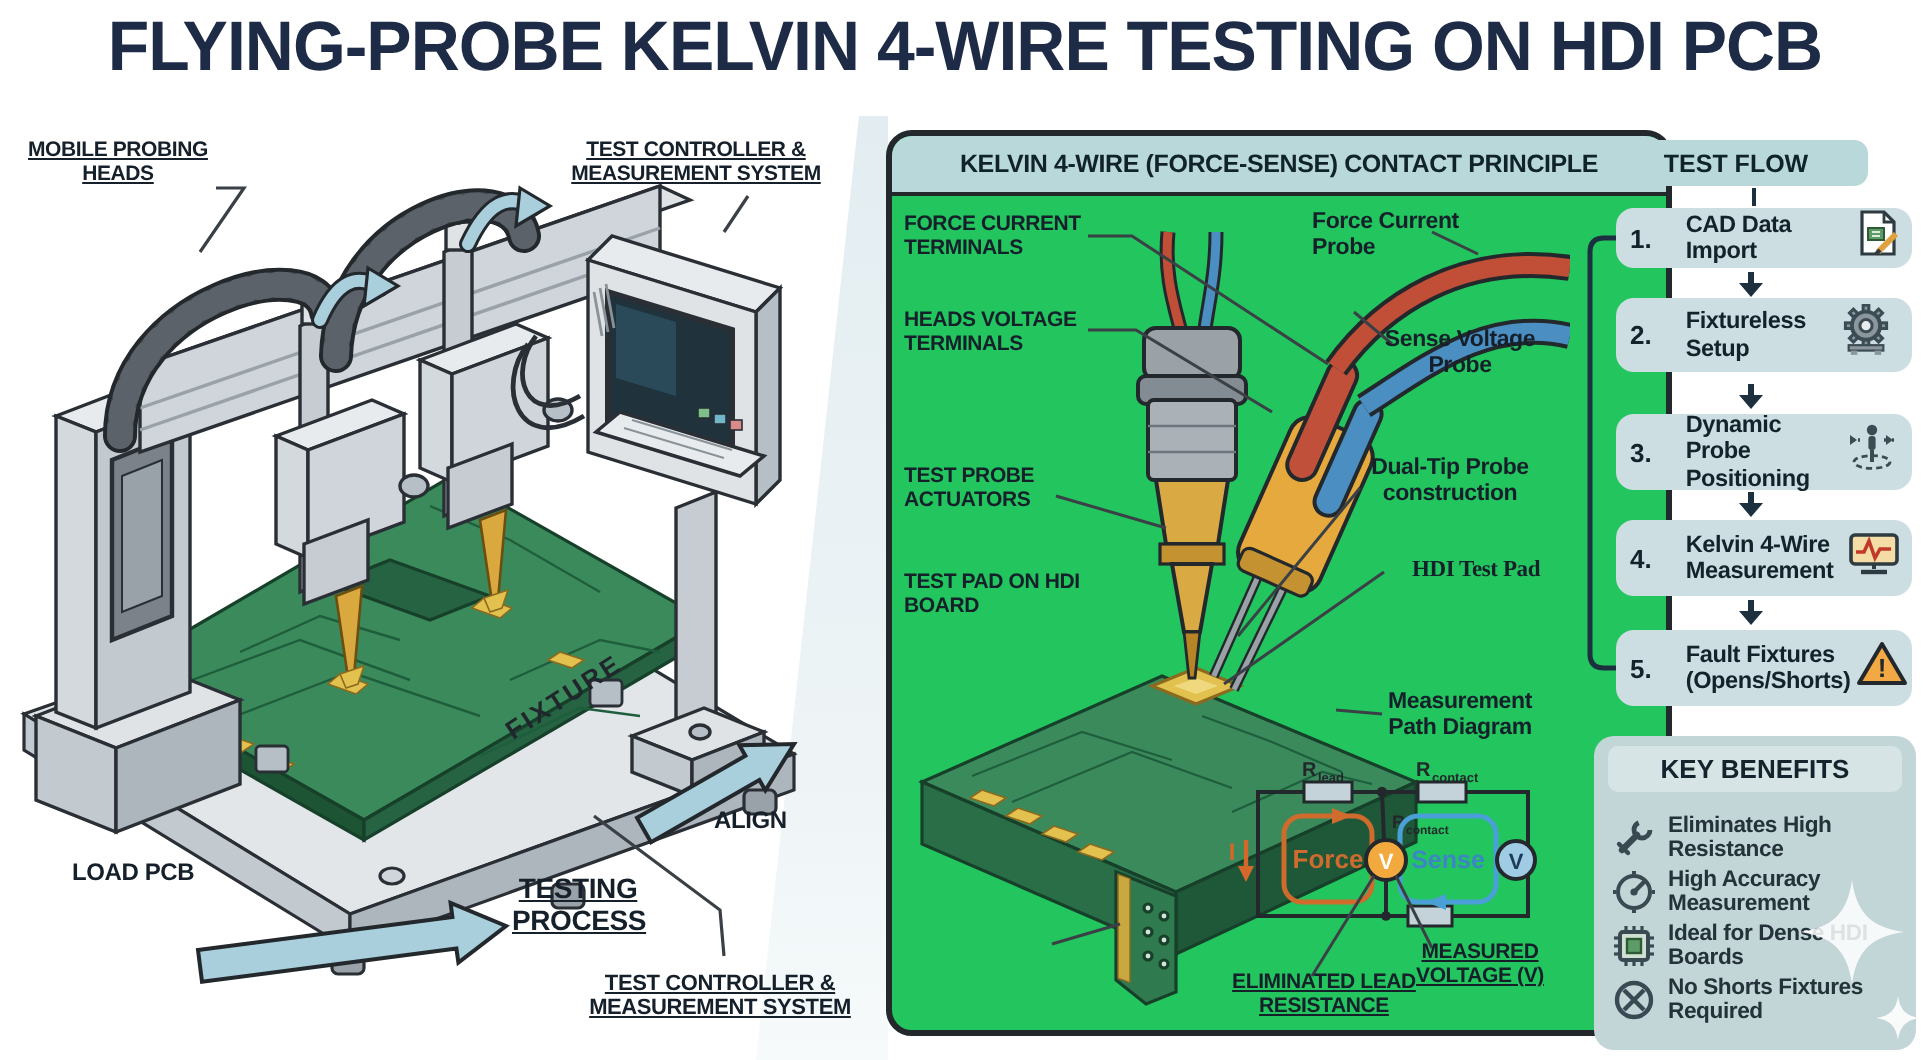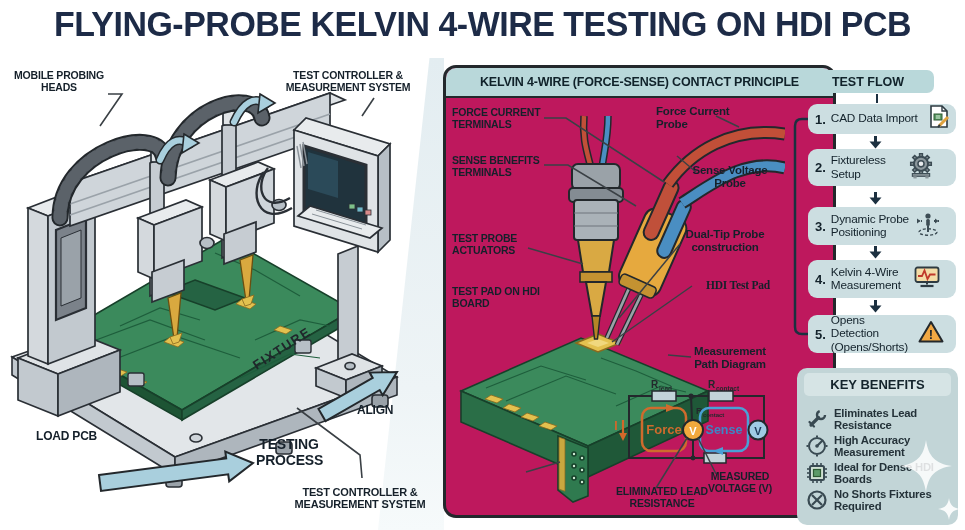--- a/index.html
+++ b/index.html
@@ -7,39 +7,39 @@
          font-family:"Liberation Sans",sans-serif;}
   .wedge{position:absolute;left:378px;top:58px;width:66px;height:472px;
          background:linear-gradient(180deg,#e3edf1 0%,#eef4f6 70%,#f6fafb 100%);
          clip-path:polygon(78% 0,100% 0,100% 100%,0 100%);}
   .title{position:absolute;left:0;top:4px;width:965px;text-align:center;
          font-size:35px;font-weight:bold;color:#1d2b47;letter-spacing:-0.5px;
          transform:scaleX(0.97);transform-origin:center;white-space:nowrap;}
   .lbl{position:absolute;font-weight:bold;color:#15202a;line-height:1.13;letter-spacing:-0.2px;}
   .caps{font-size:10.5px;}
   .mid{font-size:11.5px;}
-  .ctr{text-align:center;}
+  .ctr{text-align:center;text-decoration:underline;}
   .rgt{text-align:center;}
   svg text{font-family:"Liberation Sans",sans-serif;}
   
-  .panel{position:absolute;left:443px;top:65px;width:393px;height:453px;background:#be185d;
+  .panel{position:absolute;left:443px;top:65px;width:393px;height:453px;background:#22c55e;
          border:3px solid #23282c;border-radius:13px;box-sizing:border-box;}
   .panel-header{height:28px;background:#b9d8da;border-bottom:2.5px solid #23282c;
                 border-radius:10px 10px 0 0;display:flex;align-items:center;justify-content:center;
                 font-size:12.5px;font-weight:bold;color:#10222a;letter-spacing:-0.2px;}
   .panel-art{position:absolute;left:0;top:28px;}
   
   .flow-header{position:absolute;left:802px;top:70px;width:132px;height:23px;background:#b9d8da;
                border-radius:7px;display:flex;align-items:center;justify-content:center;
                font-size:12.5px;font-weight:bold;color:#10222a;}
   .flow-tick{position:absolute;left:876px;top:94px;width:2px;height:9px;background:#1c3040;}
   .step{position:absolute;left:808px;width:148px;background:#ccdee1;border-radius:9px;
         display:flex;align-items:center;padding:3px 6px 3px 7px;box-sizing:border-box;}
   .step .num{font-size:13px;font-weight:bold;color:#13222b;margin-right:5px;}
-  .step .stext{font-size:11.8px;font-weight:normal;color:#13222b;line-height:1.12;flex:1;letter-spacing:-0.2px;}
+  .step .stext{font-size:11.8px;font-weight:bold;color:#13222b;line-height:1.12;flex:1;letter-spacing:-0.2px;margin-left:12px;}
   .step .sicon{flex:none;margin-left:3px;}
   .flow-arrow{position:absolute;left:868px;}
   .benefits{position:absolute;left:797px;top:368px;width:161px;height:157px;background:#c2d5d7;
             border-radius:10px;box-sizing:border-box;padding:5px 7px;}
   .benefits-header{height:23px;background:#d6e4e5;border-radius:5px;display:flex;align-items:center;
                    justify-content:center;font-size:13px;font-weight:bold;color:#14242c;margin-bottom:11px;}
   .brow{display:flex;align-items:center;margin:2px 0;}
   .brow .bicon{flex:none;width:26px;display:flex;justify-content:center;}
   .brow .btext{font-size:11.3px;font-weight:bold;color:#243239;line-height:1.1;margin-left:4px;letter-spacing:-0.2px;}
   .sparkle{position:absolute;pointer-events:none;}
@@ -317,21 +317,21 @@
         <path d="M 246,190 L 166,246"></path>
         <path d="M 245,261 L 222,259"></path>
         <path d="M 80,376 L 114,366"></path>
         <path d="M 241,342 L 210,392"></path>
         <path d="M 252,342 L 270,378"></path>
       </g>
     </svg>
   </div>
 
   <div class="lbl caps" style="left:452px;top:107px;width:94px;">FORCE CURRENT TERMINALS</div>
-  <div class="lbl caps" style="left:452px;top:155px;width:94px;">SENSE BENEFITS TERMINALS</div>
+  <div class="lbl caps" style="left:452px;top:155px;width:94px;">HEADS VOLTAGE TERMINALS</div>
   <div class="lbl mid" style="left:656px;top:105px;width:78px;">Force Current Probe</div>
   <div class="lbl mid rgt" style="left:690px;top:164px;width:80px;">Sense Voltage Probe</div>
   <div class="lbl caps" style="left:452px;top:233px;width:80px;">TEST PROBE ACTUATORS</div>
   <div class="lbl mid rgt" style="left:680px;top:228px;width:90px;">Dual-Tip Probe construction</div>
   <div class="lbl caps" style="left:452px;top:286px;width:88px;">TEST PAD ON HDI BOARD</div>
   <div class="lbl mid rgt" style="left:698px;top:279px;width:80px;font-family:Liberation Serif, serif;">HDI Test Pad</div>
   <div class="lbl mid rgt" style="left:688px;top:345px;width:84px;">Measurement Path Diagram</div>
   <div class="lbl caps ctr" style="left:606px;top:486px;width:112px;">ELIMINATED LEAD RESISTANCE</div>
   <div class="lbl caps ctr" style="left:700px;top:471px;width:80px;">MEASURED VOLTAGE (V)</div>
 
@@ -425,40 +425,40 @@
       </svg>
     </span>
   </div>
   <svg class="flow-arrow" style="top:300px;" width="15" height="13" viewBox="0 0 15 13">
     <rect x="6" y="0" width="3" height="6" fill="#1c3040"></rect>
       <polygon points="1.5,5.5 13.5,5.5 7.5,12.5" fill="#1c3040"></polygon>
   </svg>
 
   <div class="step" style="top:315px;height:38px;">
     <span class="num">5.</span>
-    <span class="stext" style="max-width:84px;">Opens Detection (Opens/Shorts)</span>
+    <span class="stext" style="max-width:84px;">Fault Fixtures (Opens/Shorts)</span>
     <span class="sicon">
       <svg width="26" height="24" viewBox="0 0 26 24">
         <path d="M 13,2 L 24.5,21.5 L 1.5,21.5 Z" fill="#f2a843" stroke="#23282c" stroke-width="2" stroke-linejoin="round"></path>
         <text x="13" y="18.5" font-size="13" font-weight="bold" fill="#23282c" text-anchor="middle">!</text>
       </svg>
     </span>
   </div>
 
   <div class="benefits">
     <div class="benefits-header">KEY BENEFITS</div>
     <div class="brow">
       <span class="bicon">
         <svg width="22" height="22" viewBox="0 0 22 22">
           <circle cx="15" cy="7" r="4" fill="none" stroke="#394a52" stroke-width="2.4" stroke-dasharray="17 8"></circle>
           <line x1="5" y1="17" x2="12.5" y2="9.5" stroke="#394a52" stroke-width="3.2" stroke-linecap="round"></line>
           <line x1="3.5" y1="14" x2="8" y2="18.5" stroke="#394a52" stroke-width="2.2" stroke-linecap="round"></line>
         </svg>
       </span>
-      <span class="btext">Eliminates Lead Resistance</span>
+      <span class="btext">Eliminates High Resistance</span>
     </div>
     <div class="brow">
       <span class="bicon">
         <svg width="22" height="22" viewBox="0 0 22 22">
           <circle cx="11" cy="11" r="8" fill="none" stroke="#394a52" stroke-width="2"></circle>
           <line x1="11" y1="2" x2="11" y2="0.5" stroke="#394a52" stroke-width="2"></line>
           <line x1="11" y1="20" x2="11" y2="21.5" stroke="#394a52" stroke-width="2"></line>
           <line x1="2" y1="11" x2="0.5" y2="11" stroke="#394a52" stroke-width="2"></line>
           <line x1="20" y1="11" x2="21.5" y2="11" stroke="#394a52" stroke-width="2"></line>
           <line x1="11" y1="11" x2="16" y2="6" stroke="#394a52" stroke-width="2.2" stroke-linecap="round"></line>

